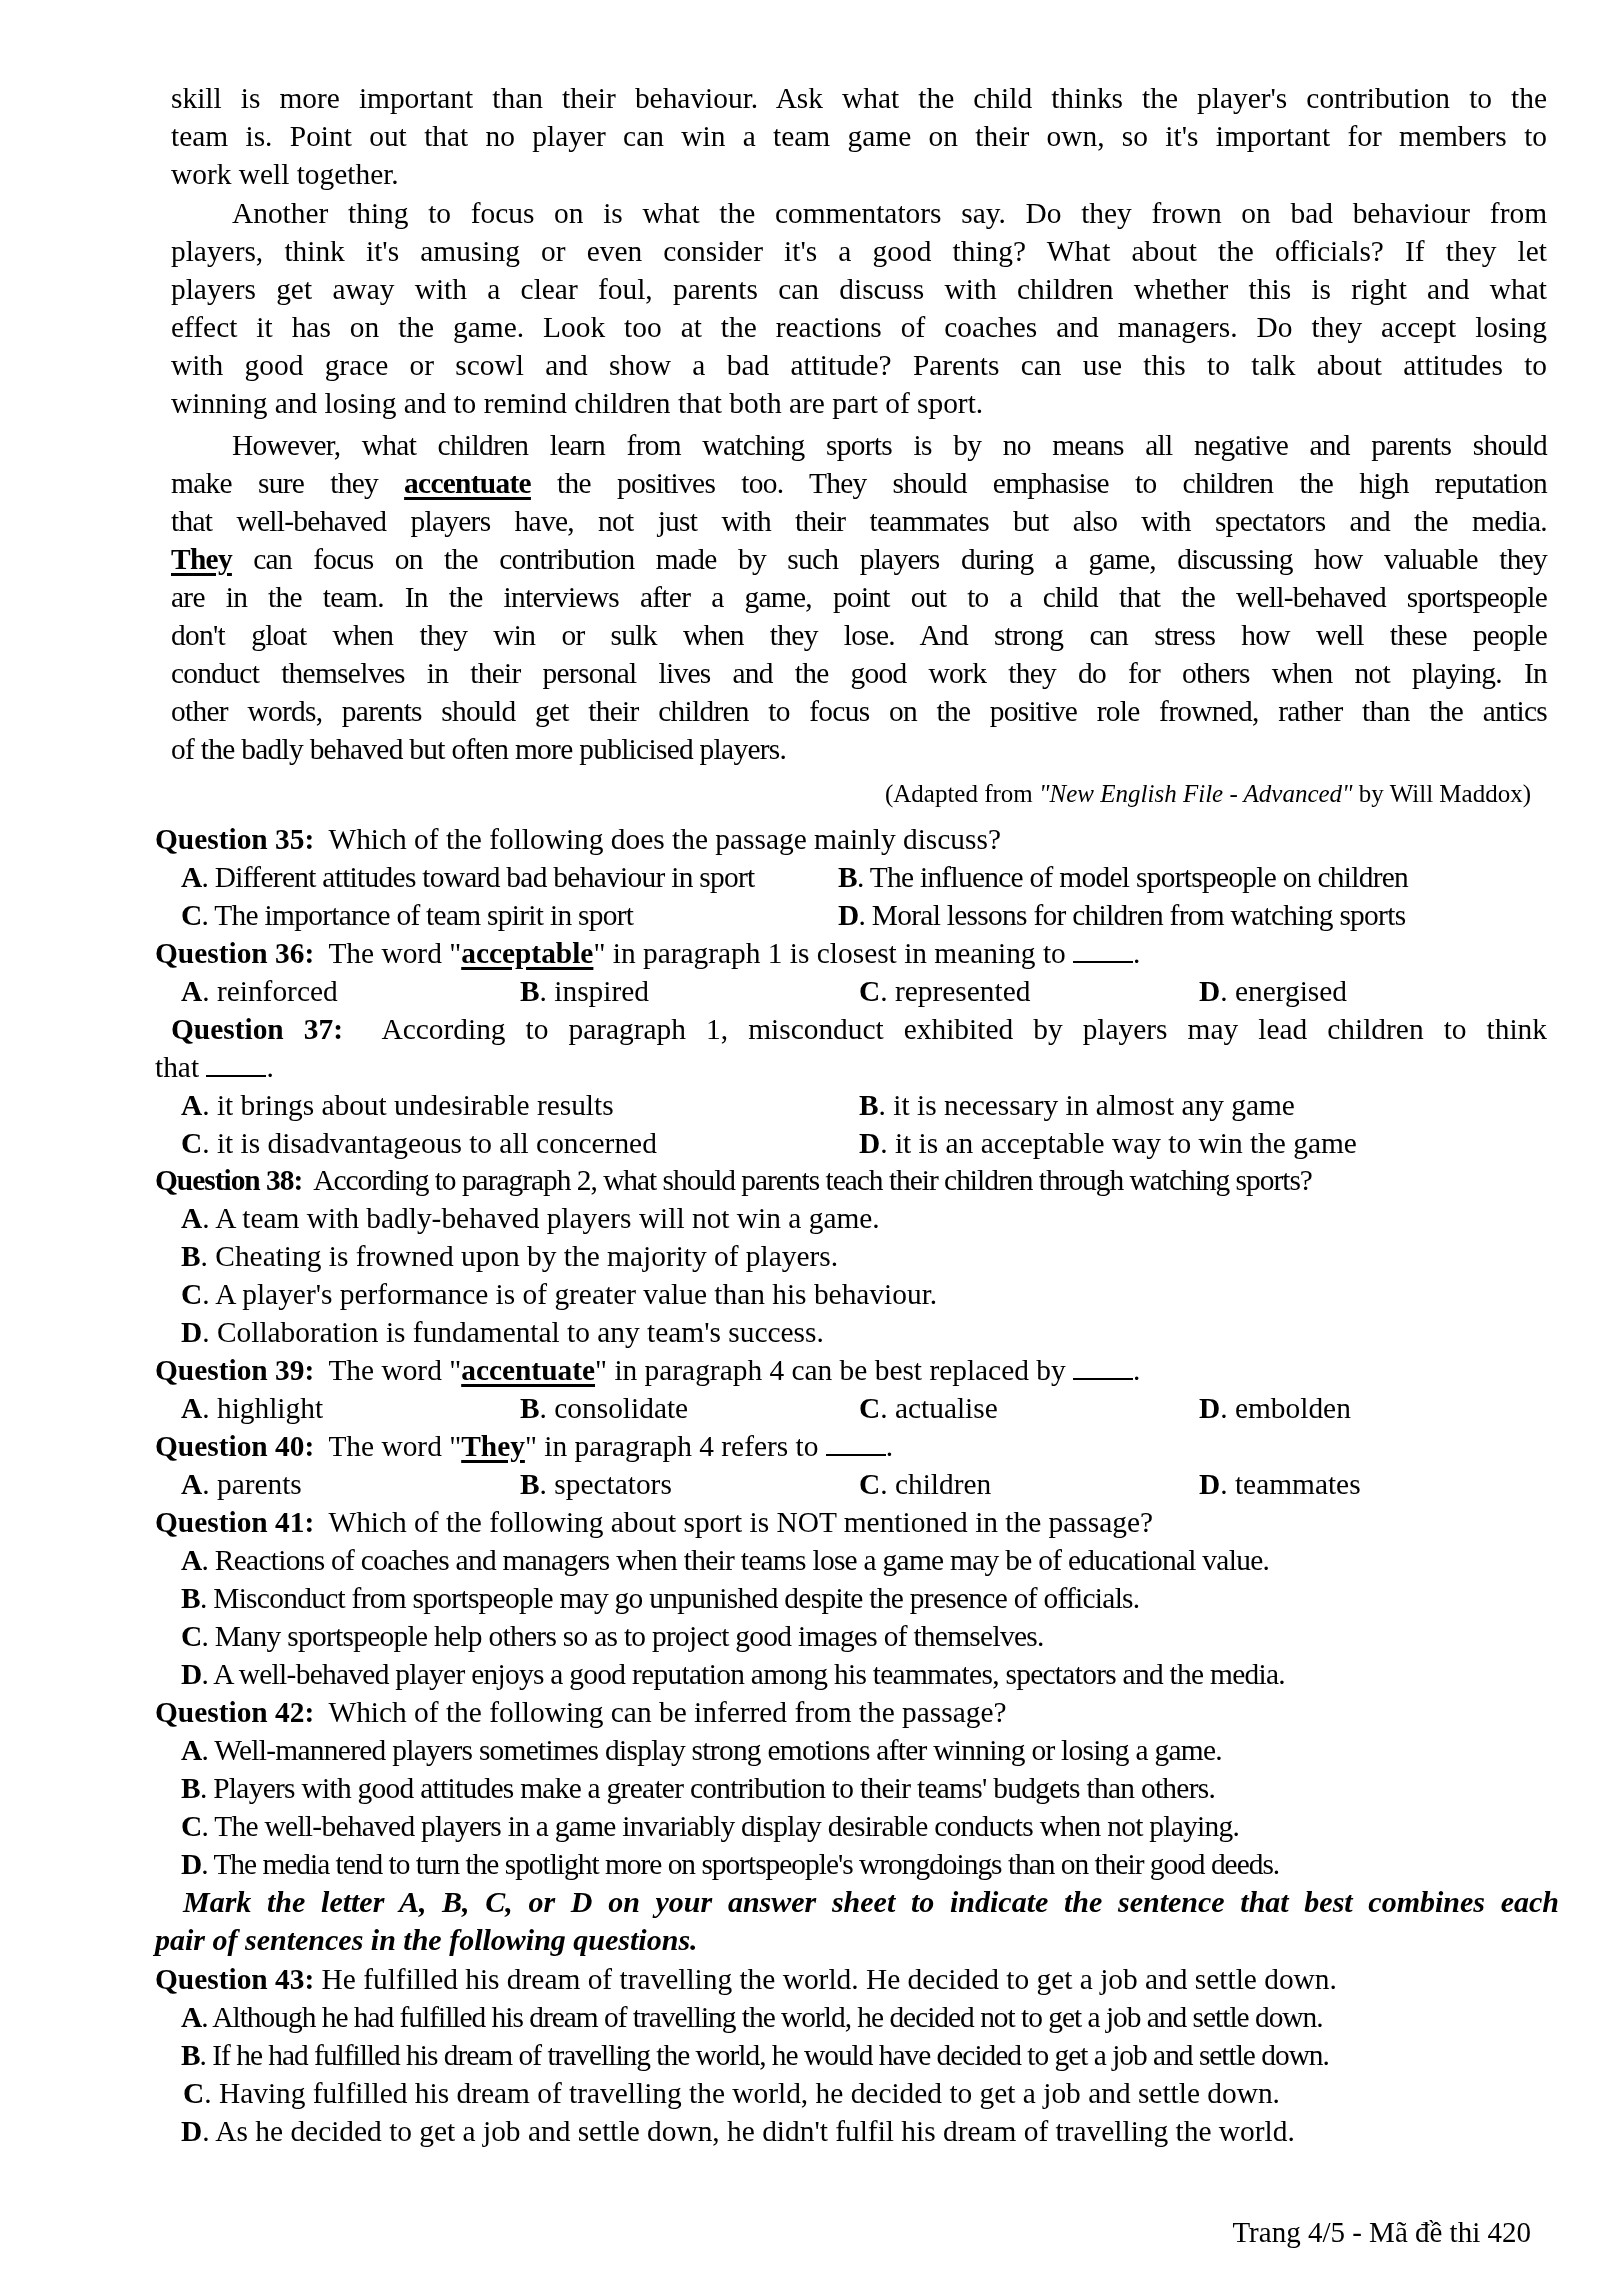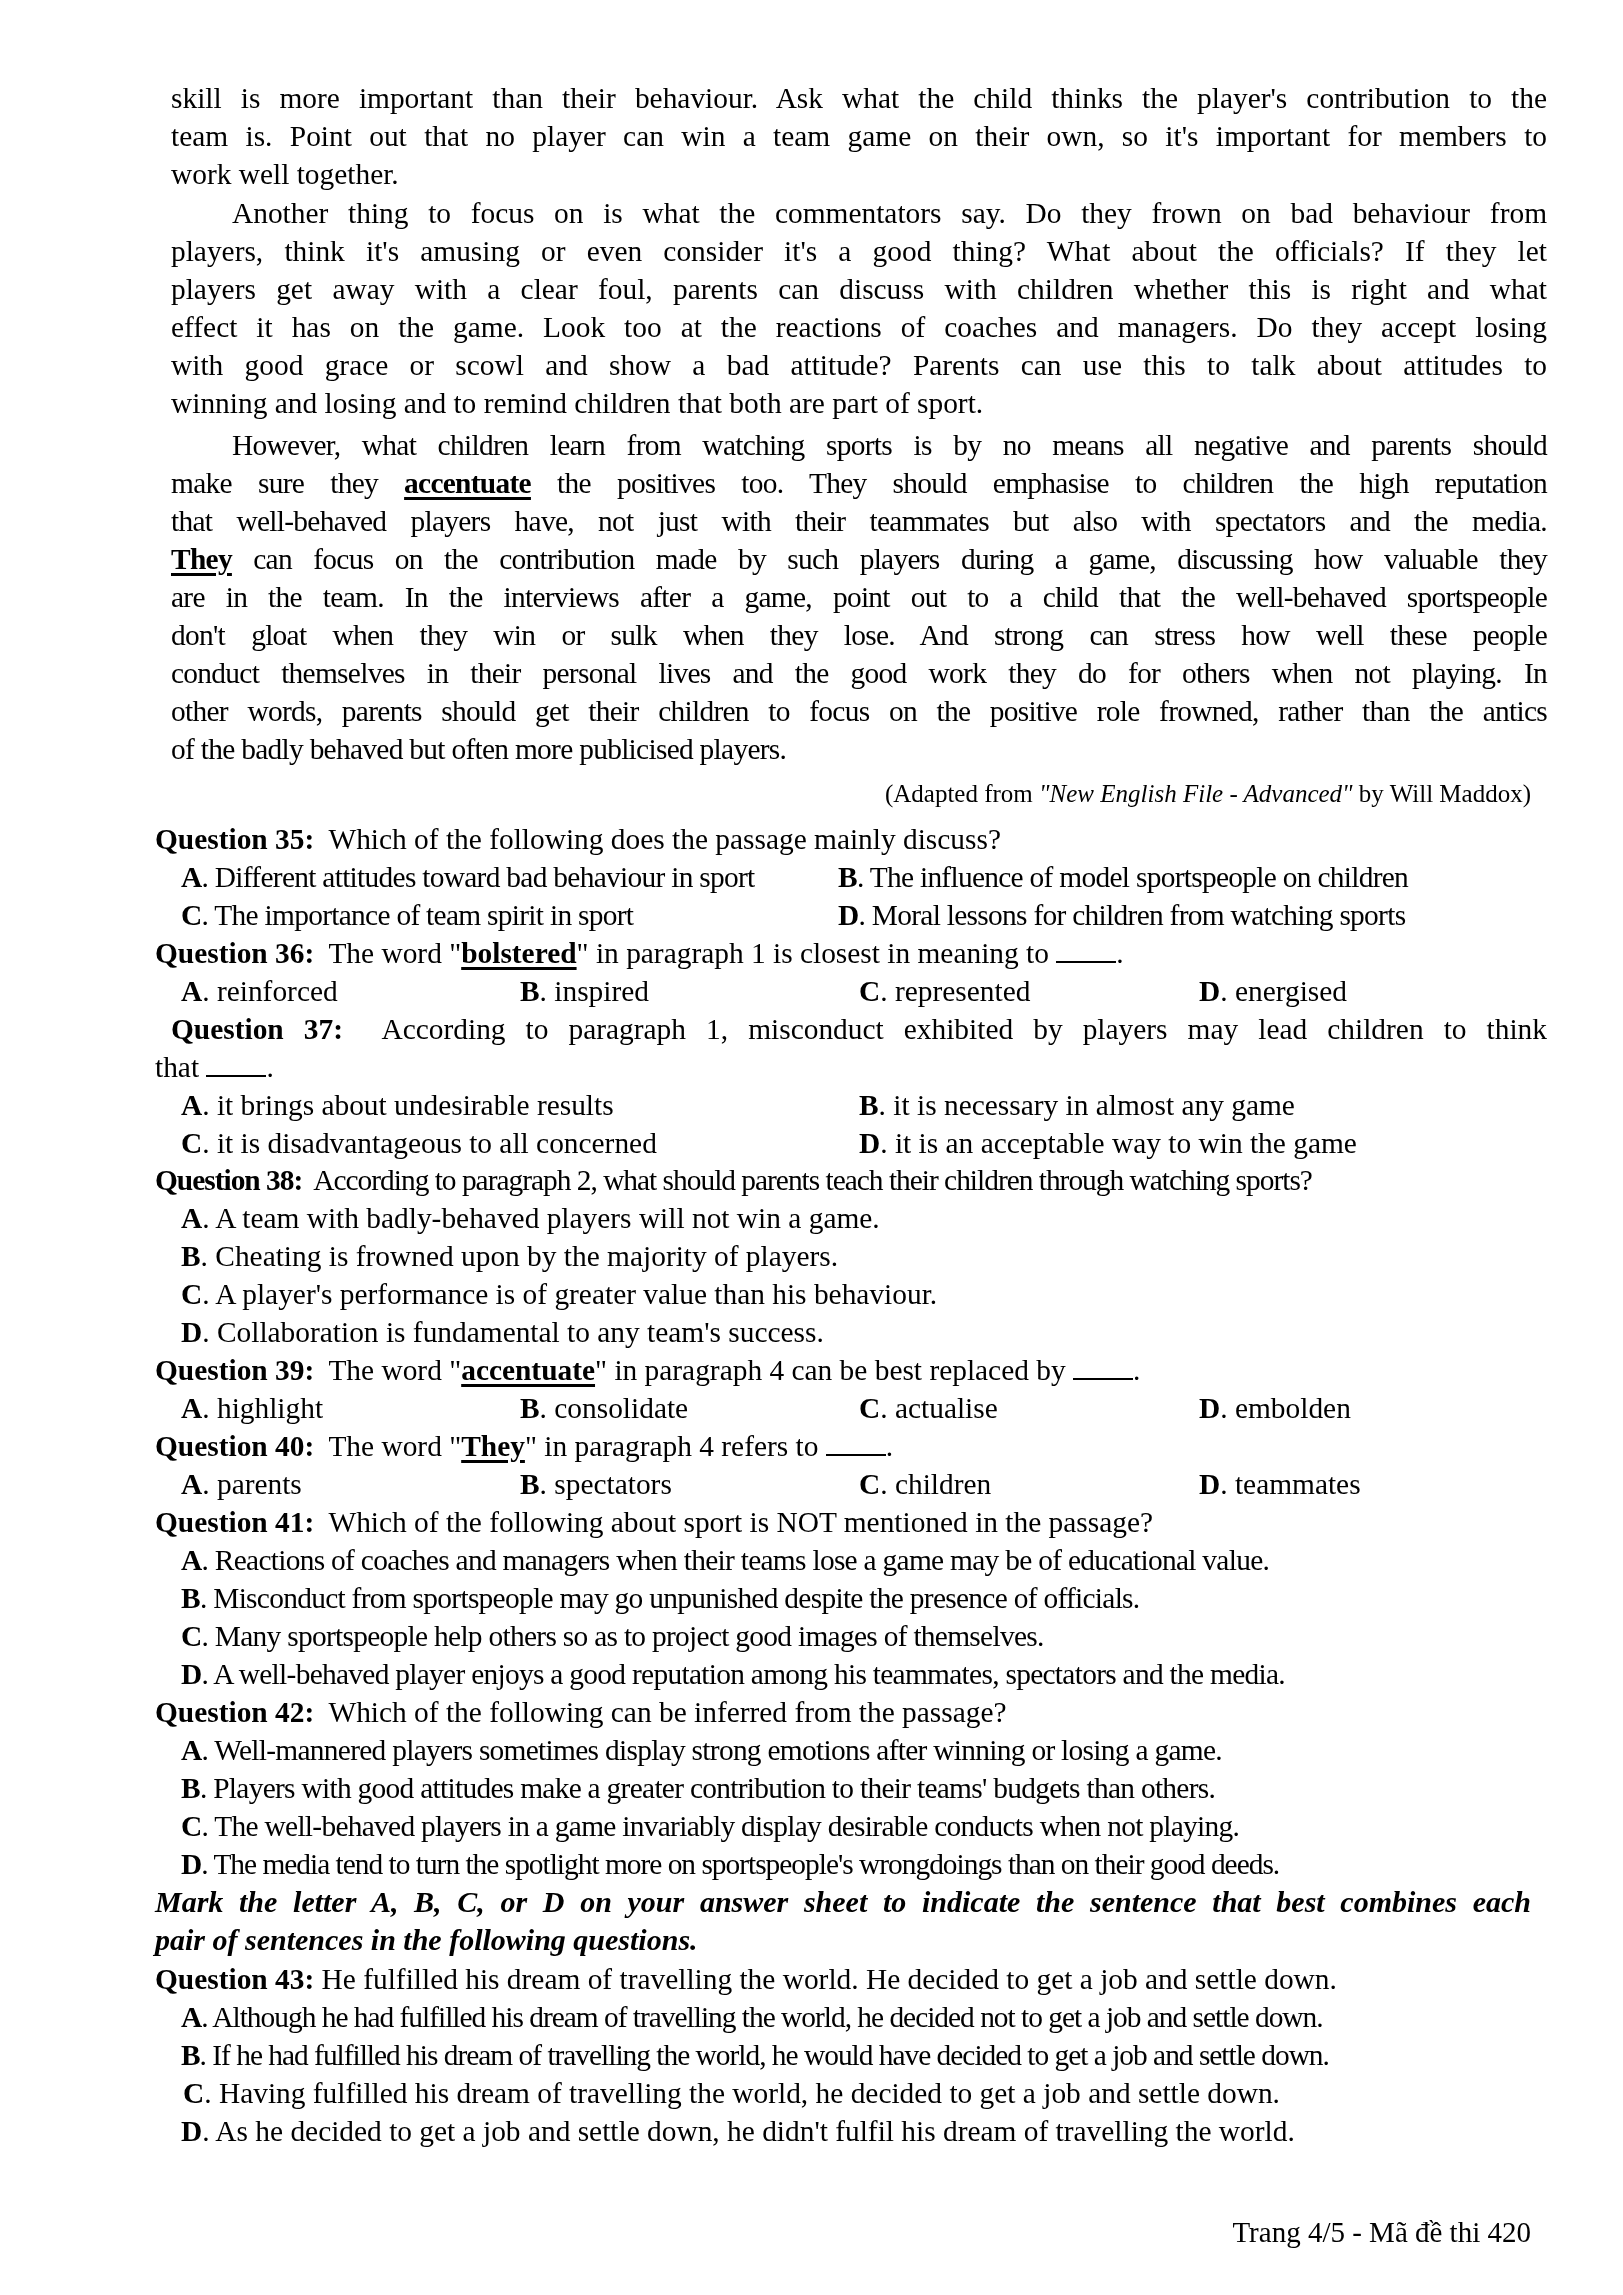--- a/index.html
+++ b/index.html
@@ -58,21 +58,21 @@
 
   <div class="q" style="top:820px">
     <span class="b">Question 35:</span>&nbsp; <span>Which of the following does the passage mainly discuss?</span>
   </div>
   <div class="opt narrow" style="left:181px;top:858px"><span class="b">A</span><span>. Different attitudes toward bad behaviour in sport</span></div>
   <div class="opt narrow" style="left:838px;top:858px"><span class="b">B</span><span>. The influence of model sportspeople on children</span></div>
   <div class="opt narrow" style="left:181px;top:896px"><span class="b">C</span><span>. The importance of team spirit in sport</span></div>
   <div class="opt narrow" style="left:838px;top:896px"><span class="b">D</span><span>. Moral lessons for children from watching sports</span></div>
 
   <div class="q" style="top:934px">
-    <span class="b">Question 36:</span>&nbsp; <span>The word "</span><span class="b u">bolstered</span><span>" in paragraph 1 is closest in meaning to </span><span class="blank"></span>.
+    <span class="b">Question 36:</span>&nbsp; <span>The word "</span><span class="b u">acceptable</span><span>" in paragraph 1 is closest in meaning to </span><span class="blank"></span>.
   </div>
   <div class="opt" style="left:181px;top:972px"><span class="b">A</span><span>. reinforced</span></div>
   <div class="opt" style="left:520px;top:972px"><span class="b">B</span><span>. inspired</span></div>
   <div class="opt" style="left:859px;top:972px"><span class="b">C</span><span>. represented</span></div>
   <div class="opt" style="left:1199px;top:972px"><span class="b">D</span><span>. energised</span></div>
 
   <div class="line just" style="top:1010px">
     <span class="b">Question 37:</span>&nbsp; <span>According to paragraph 1, misconduct exhibited by players may lead children to think</span>
   </div>
   <div class="q" style="top:1048px"><span>that </span><span class="blank"></span>.</div>
@@ -114,21 +114,21 @@
   <div class="opt narrow" style="left:181px;top:1655px"><span class="b">D</span><span>. A well-behaved player enjoys a good reputation among his teammates, spectators and the media.</span></div>
 
   <div class="q" style="top:1693px">
     <span class="b">Question 42:</span>&nbsp; <span>Which of the following can be inferred from the passage?</span>
   </div>
   <div class="opt narrow" style="left:181px;top:1731px"><span class="b">A</span><span>. Well-mannered players sometimes display strong emotions after winning or losing a game.</span></div>
   <div class="opt narrow" style="left:181px;top:1769px"><span class="b">B</span><span>. Players with good attitudes make a greater contribution to their teams' budgets than others.</span></div>
   <div class="opt narrow" style="left:181px;top:1807px"><span class="b">C</span><span>. The well-behaved players in a game invariably display desirable conducts when not playing.</span></div>
   <div class="opt narrow" style="left:181px;top:1845px; letter-spacing:-1px"><span class="b">D</span><span>. The media tend to turn the spotlight more on sportspeople's wrongdoings than on their good deeds.</span></div>
 
-  <div class="instr just" style="top:1883px; white-space:nowrap; text-align-last:justify;">Mark the letter A, B, C, or D on your answer sheet to indicate the sentence that best combines each</div>
+  <div class="instr just" style="top:1883px; white-space:nowrap; text-align-last:justify;margin-left:28px;">Mark the letter A, B, C, or D on your answer sheet to indicate the sentence that best combines each</div>
   <div class="instr" style="top:1921px">pair of sentences in the following questions.</div>
 
   <div class="q" style="top:1960px">
     <span class="b">Question 43:</span> <span>He fulfilled his dream of travelling the world. He decided to get a job and settle down.</span>
   </div>
   <div class="opt narrow" style="left:181px;top:1998px; letter-spacing:-1px"><span class="b">A</span><span>. Although he had fulfilled his dream of travelling the world, he decided not to get a job and settle down.</span></div>
   <div class="opt narrow" style="left:181px;top:2036px; letter-spacing:-1px"><span class="b">B</span><span>. If he had fulfilled his dream of travelling the world, he would have decided to get a job and settle down.</span></div>
   <div class="opt" style="left:183px;top:2074px"><span class="b">C</span><span>. Having fulfilled his dream of travelling the world, he decided to get a job and settle down.</span></div>
   <div class="opt" style="left:181px;top:2112px"><span class="b">D</span><span>. As he decided to get a job and settle down, he didn't fulfil his dream of travelling the world.</span></div>
 

